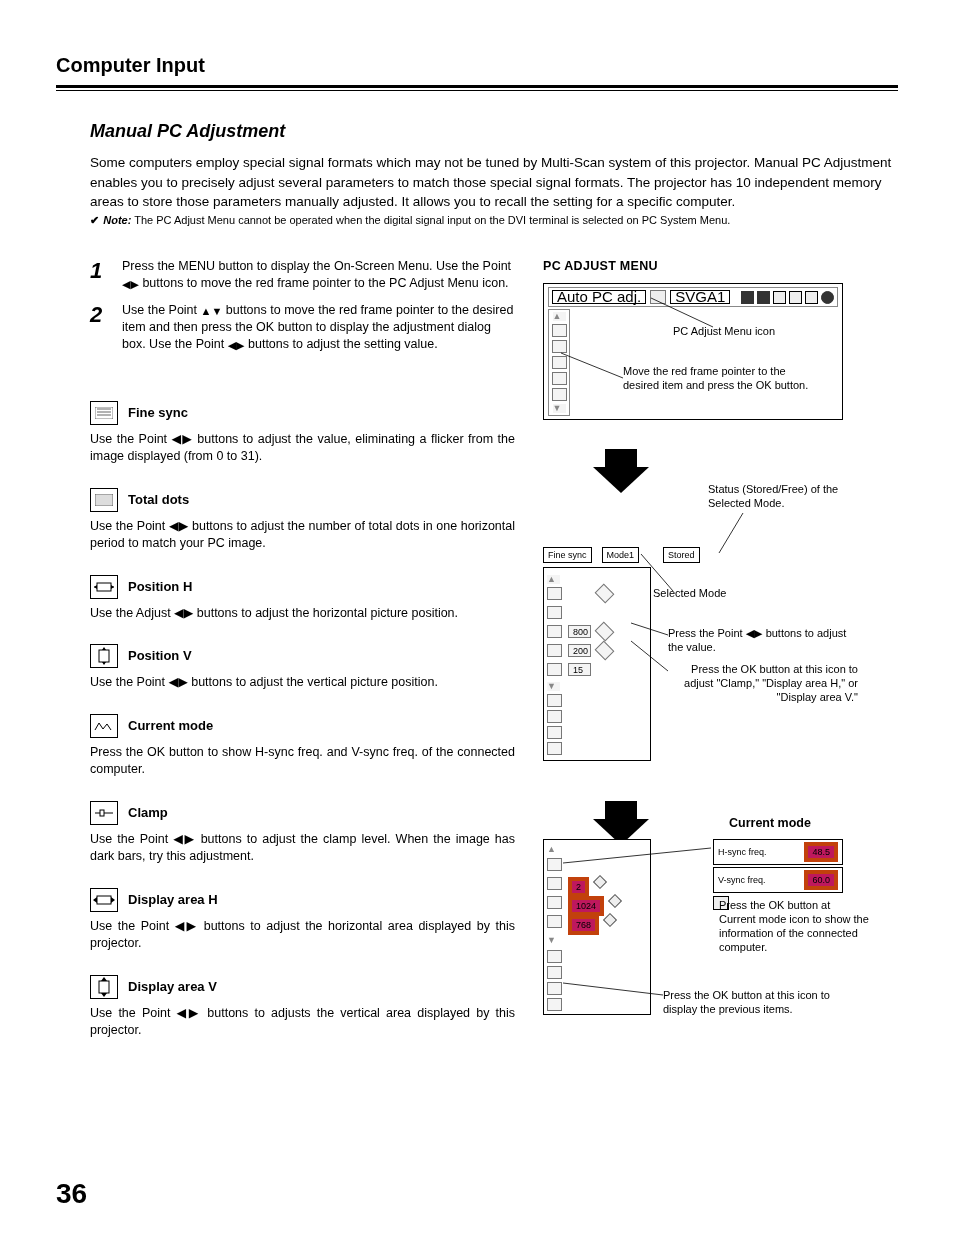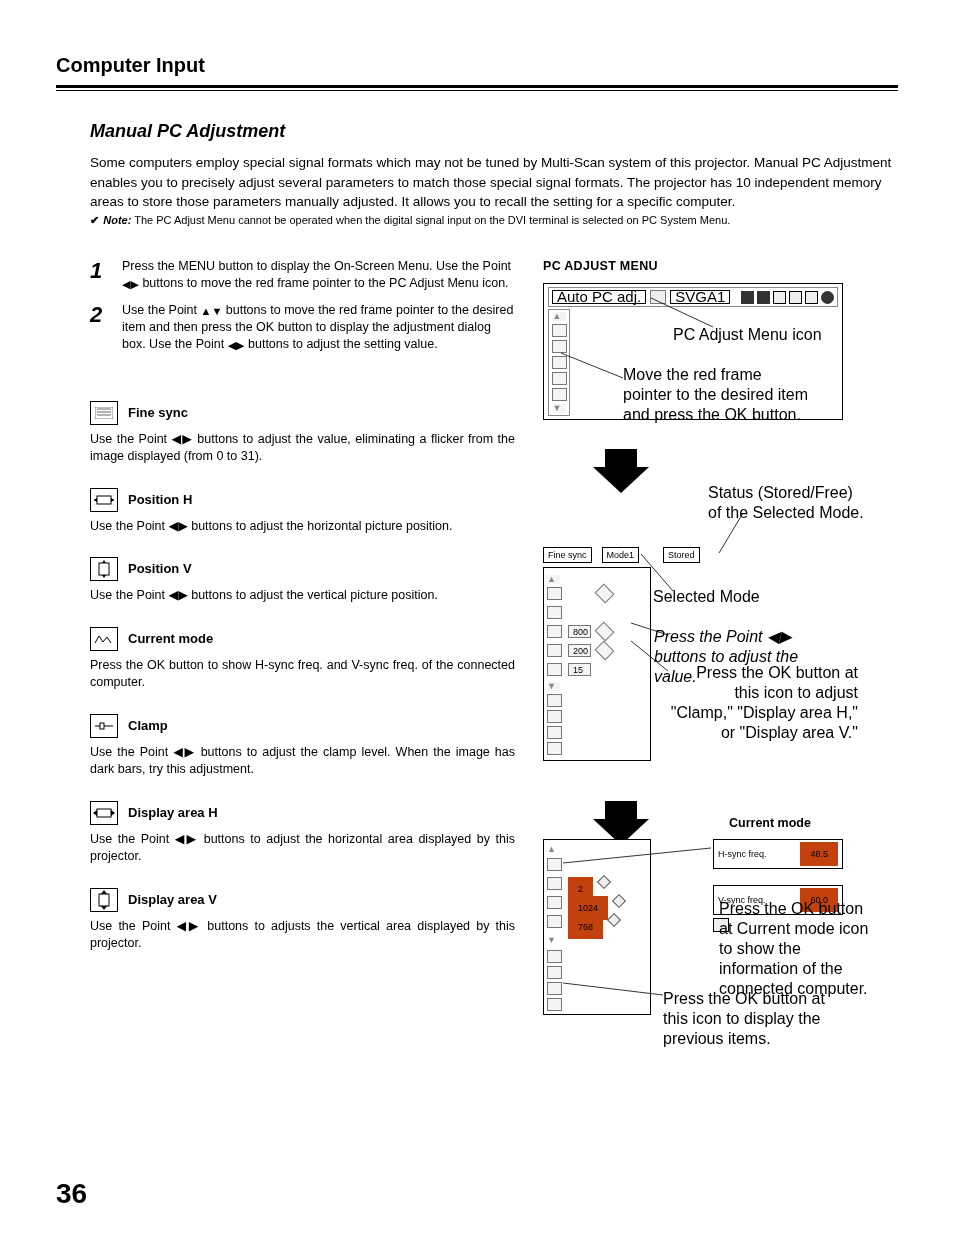--- a/index.html
+++ b/index.html
@@ -119,37 +119,37 @@
   .top-icons { display:flex; gap:3px; margin-left:auto;}
   .top-icons span { width:11px; height:11px; border:1px solid #000; background:#eee;}
   .top-icons .dark { background:#333; border-color:#333;}
   .menu-side {
     width:20px; border:1px solid #888; margin-top:2px; padding:2px 0;
     display:flex; flex-direction:column; align-items:center; gap:3px;
   }
   .menu-side span { width:13px; height:11px; border:1px solid #777; background:#f4f4f4;}
   .menu-side .arrow { border:none; font-size:9px; height:9px; line-height:9px; color:#888;}
   svg.conn { position:absolute; top:0; left:0; pointer-events:none;}
-  .ann { position:absolute; font-size:16px; line-height:1.25; max-width:190px;}
+  .ann { position:absolute; font-size:11px; line-height:1.25; max-width:190px;}
   .mini-label { border:1px solid #000; font-size:9px; padding:1px 4px; background:#fff; display:inline-block;}
   .big-arrow {
     width:0;height:0;
     border-left:28px solid transparent;
     border-right:28px solid transparent;
     border-top:26px solid #000;
     margin:6px auto 4px 50px;
     position:relative;
   }
   .big-arrow::before{
     content:"";
     position:absolute;
     top:-44px; left:-16px;
     width:32px; height:20px; background:#000;
   }
-  .val-box { border:6px solid #c2410c; background:#c2410c; font-size:9px; padding:0 4px; height:12px; line-height:12px; display:inline-block;}
+  .val-box { border:4px solid #c2410c; background:#be185d; font-size:9px; padding:0 4px; height:12px; line-height:12px; display:inline-block;}
   .row { display:flex; align-items:flex-start; gap:6px; height:16px;}
   .diamond { width:8px;height:8px; border:1px solid #555; transform:rotate(45deg); background:#eee;}
 
   .cm-title { font-weight:bold; font-size:12.5px; position:absolute; }
   .cm-box { border:1px solid #000; padding:2px 4px; font-size:9px; background:#fff; display:flex; gap:6px; align-items:center; width:120px; justify-content:space-between;}
 </style>
 </head>
 <body>
 
 <div class="page">
@@ -191,35 +191,46 @@
                 <line x1="2" y1="2" x2="16" y2="2" stroke="#000" stroke-width="0.6"></line>
                 <line x1="2" y1="5" x2="16" y2="5" stroke="#000" stroke-width="0.6"></line>
                 <line x1="2" y1="8" x2="16" y2="8" stroke="#000" stroke-width="0.6"></line>
               </svg>
           </div>
           <div class="item-title">Fine sync</div>
         </div>
         <div class="item-body">Use the Point ◀▶ buttons to adjust the value, eliminating a flicker from the image displayed (from 0 to 31).</div>
       </div>
 
+      <div class="item">
+        <div class="item-head">
+          <div class="item-icon">
+            <svg width="18" height="12">
+                <rect x="0" y="0" width="18" height="12" fill="#ddd" stroke="#000" stroke-width="0.5"></rect>
+              </svg>
+          </div>
+          <div class="item-title">Total dots</div>
+        </div>
+        <div class="item-body">Use the Point ◀▶ buttons to adjust the number of total dots in one horizontal period to match your PC image.</div>
+      </div>
 
       <div class="item">
         <div class="item-head">
           <div class="item-icon">
             <svg width="20" height="14">
                 <rect x="3" y="3" width="14" height="8" fill="none" stroke="#000"></rect>
                 <line x1="0" y1="7" x2="3" y2="7" stroke="#000"></line>
                 <line x1="17" y1="7" x2="20" y2="7" stroke="#000"></line>
                 <polygon points="0,7 3,5 3,9" fill="#000"></polygon>
                 <polygon points="20,7 17,5 17,9" fill="#000"></polygon>
               </svg>
           </div>
           <div class="item-title">Position H</div>
         </div>
-        <div class="item-body">Use the Point ◀▶ buttons to adjust the horizontal picture position.</div>
+        <div class="item-body">Use the Adjust ◀▶ buttons to adjust the horizontal picture position.</div>
       </div>
 
       <div class="item">
         <div class="item-head">
           <div class="item-icon">
             <svg width="16" height="18">
                 <rect x="3" y="3" width="10" height="12" fill="none" stroke="#000"></rect>
                 <polygon points="8,0 6,3 10,3" fill="#000"></polygon>
                 <polygon points="8,18 6,15 10,15" fill="#000"></polygon>
               </svg>
@@ -358,21 +369,21 @@
                 </div>
               <span class="arrow">▼</span>
               <span style="width:13px;height:11px;border:1px solid #777;background:#f4f4f4"></span>
               <span style="width:13px;height:11px;border:1px solid #777;background:#f4f4f4"></span>
               <span style="width:13px;height:11px;border:1px solid #777;background:#f4f4f4"></span>
               <span style="width:13px;height:11px;border:1px solid #777;background:#f4f4f4"></span>
             </div>
           </div>
         </div>
         <div class="ann" style="top:304px; left:110px;">Selected Mode</div>
-        <div class="ann" style="top:344px; left:111px; width:190px;font-style:italic;">Press the Point ◀▶ buttons to adjust the value.</div>
+        <div class="ann" style="top:344px; left:125px; width:190px;">Press the Point ◀▶ buttons to adjust the value.</div>
         <div class="ann" style="top:380px; left:125px; width:195px;text-align:right;">Press the OK button at this icon to adjust "Clamp," "Display area H," or "Display area V."</div>
         <svg class="conn" width="330" height="500" style="top:0">
           <line x1="176" y1="270" x2="200" y2="230" stroke="#000" stroke-width="0.8"></line>
           <line x1="98" y1="271" x2="130" y2="308" stroke="#000" stroke-width="0.8"></line>
           <line x1="88" y1="340" x2="125" y2="352" stroke="#000" stroke-width="0.8"></line>
           <line x1="88" y1="358" x2="125" y2="388" stroke="#000" stroke-width="0.8"></line>
         </svg>
 
         <div class="big-arrow" style="position:absolute; top:530px;"></div>
 
@@ -407,21 +418,21 @@
               <span style="width:13px;height:11px;border:1px solid #777;background:#f4f4f4"></span>
             </div>
           </div>
         </div>
 
         <div style="position:absolute; top:556px; left:170px;">
           <div class="cm-box">
               <span>H-sync freq.</span>
               <span class="val-box">48.5</span>
             </div>
-          <div class="cm-box" style="margin-top:16px">
+          <div class="cm-box" style="margin-top:2px">
               <span>V-sync freq.</span>
               <span class="val-box">60.0</span>
             </div>
           <div style="width:14px;height:12px;border:1px solid #000;margin-top:3px;background:#eee"></div>
         </div>
 
         <div class="ann" style="top:616px; left:176px; width:150px;">Press the OK button at Current mode icon to show the information of the connected computer.</div>
         <div class="ann" style="top:706px; left:120px; width:200px;">Press the OK button at this icon to display the previous items.</div>
         <svg class="conn" width="330" height="780" style="top:0">
           <line x1="20" y1="580" x2="168" y2="565" stroke="#000" stroke-width="0.8"></line>

